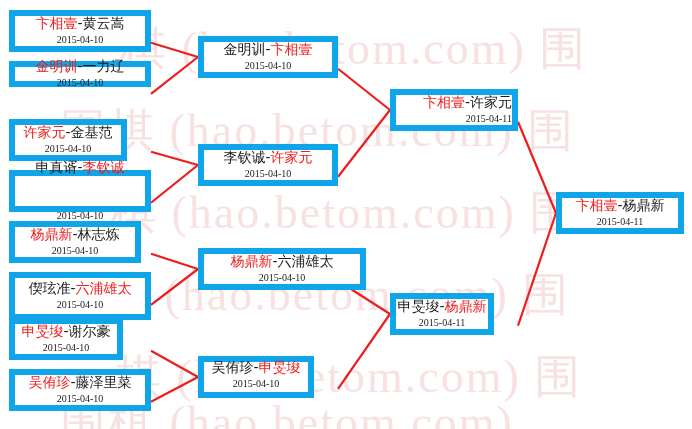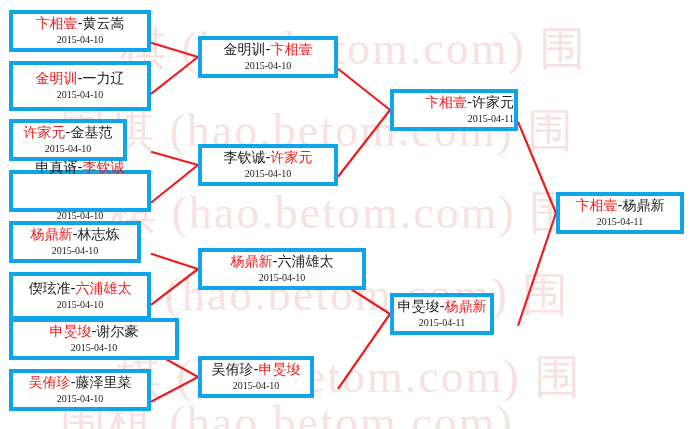--- a/index.html
+++ b/index.html
@@ -33,21 +33,21 @@
     letter-spacing: 2px;
   }
   #lines {
     position: absolute;
     left: 0; top: 0;
     z-index: 1;
   }
   .match {
     position: absolute;
     box-sizing: border-box;
-    border: 4px solid #0ea5e9;
+    border: 6px solid #0ea5e9;
     background: #ffffff;
     z-index: 2;
     text-align: center;
     font-family: "DejaVu Sans", sans-serif;
     display: flex;
     flex-direction: column;
     align-items: center;
     justify-content: center;
   }
   .players {
@@ -98,41 +98,41 @@
         <line x1="518" y1="121.75999999999999" x2="556" y2="213"></line>
         <line x1="518" y1="325.76" x2="556" y2="213"></line>
       </g>
   </svg>
 
   <div id="match-layer">
       <div class="match" style="left: 9px; top: 10px; width: 142px; height: 42px;">
         <div class="players"><span class="win">卞相壹</span><span class="sep">-</span><span>黄云嵩</span></div>
         <div class="date">2015-04-10</div>
       </div>
-      <div class="match" style="left: 9px; top: 61px; width: 142px; height: 50px;">
+      <div class="match" style="left: 9px; top: 61px; width: 142px; height: 26px;">
         <div class="players"><span class="win">金明训</span><span class="sep">-</span><span>一力辽</span></div>
         <div class="date">2015-04-10</div>
       </div>
       <div class="match" style="left: 9px; top: 119px; width: 118px; height: 42px;">
         <div class="players"><span class="win">许家元</span><span class="sep">-</span><span>金基范</span></div>
         <div class="date">2015-04-10</div>
       </div>
       <div class="match" style="left: 9px; top: 170px; width: 142px; height: 42px; gap: 32px;">
         <div class="players"><span>申真谞</span><span class="sep">-</span><span class="win">李钦诚</span></div>
         <div class="date">2015-04-10</div>
       </div>
       <div class="match" style="left: 9px; top: 221px; width: 132px; height: 42px;">
         <div class="players"><span class="win">杨鼎新</span><span class="sep">-</span><span>林志炼</span></div>
         <div class="date">2015-04-10</div>
       </div>
       <div class="match" style="left: 9px; top: 272px; width: 142px; height: 48px;">
         <div class="players"><span>偰玹准</span><span class="sep">-</span><span class="win">六浦雄太</span></div>
         <div class="date">2015-04-10</div>
       </div>
-      <div class="match" style="left: 9px; top: 318px; width: 170px; height: 42px;">
+      <div class="match" style="left: 9px; top: 318px; width: 114px; height: 42px;">
         <div class="players"><span class="win">申旻埈</span><span class="sep">-</span><span>谢尔豪</span></div>
         <div class="date">2015-04-10</div>
       </div>
       <div class="match" style="left: 9px; top: 369px; width: 142px; height: 42px;">
         <div class="players"><span class="win">吴侑珍</span><span class="sep">-</span><span>藤泽里菜</span></div>
         <div class="date">2015-04-10</div>
       </div>
       <div class="match" style="left: 198px; top: 36px; width: 140px; height: 42px;">
         <div class="players"><span>金明训</span><span class="sep">-</span><span class="win">卞相壹</span></div>
         <div class="date">2015-04-10</div>

